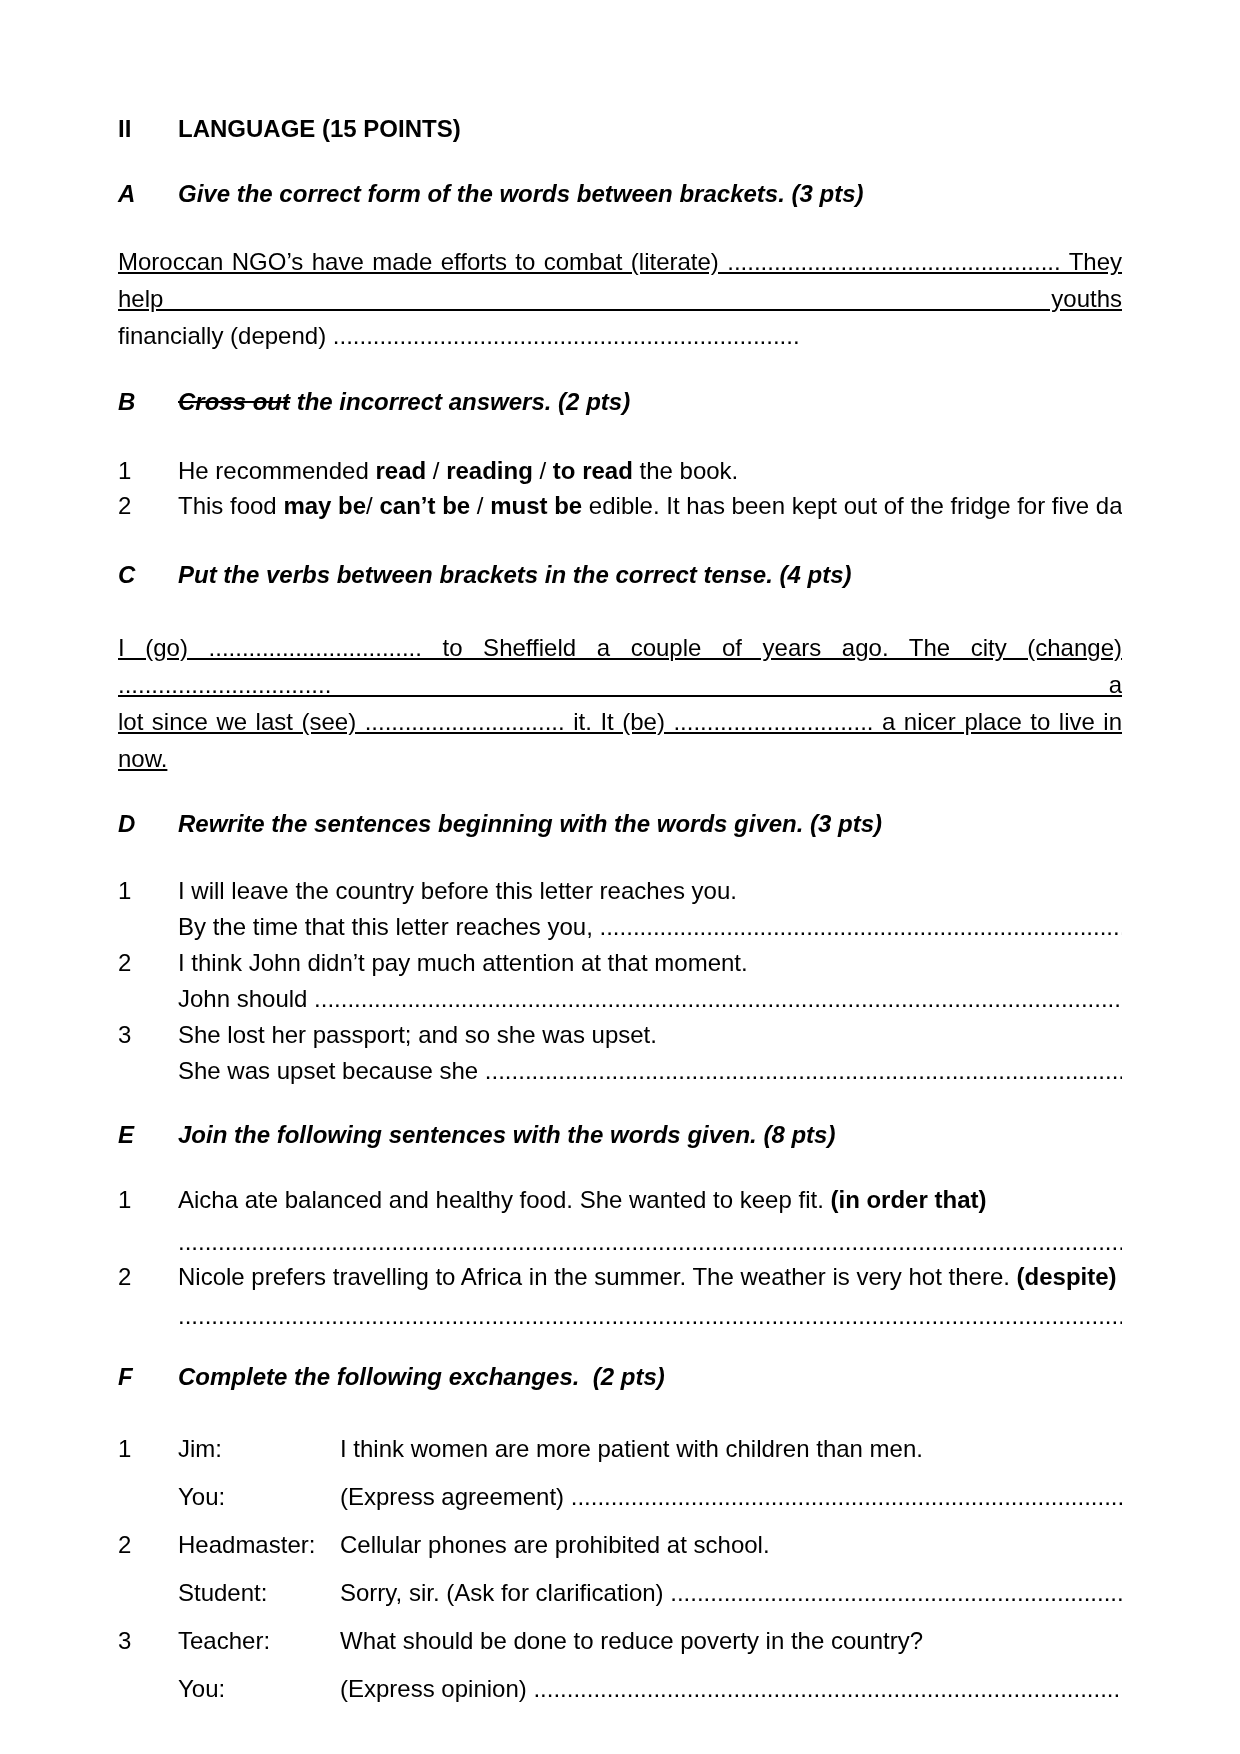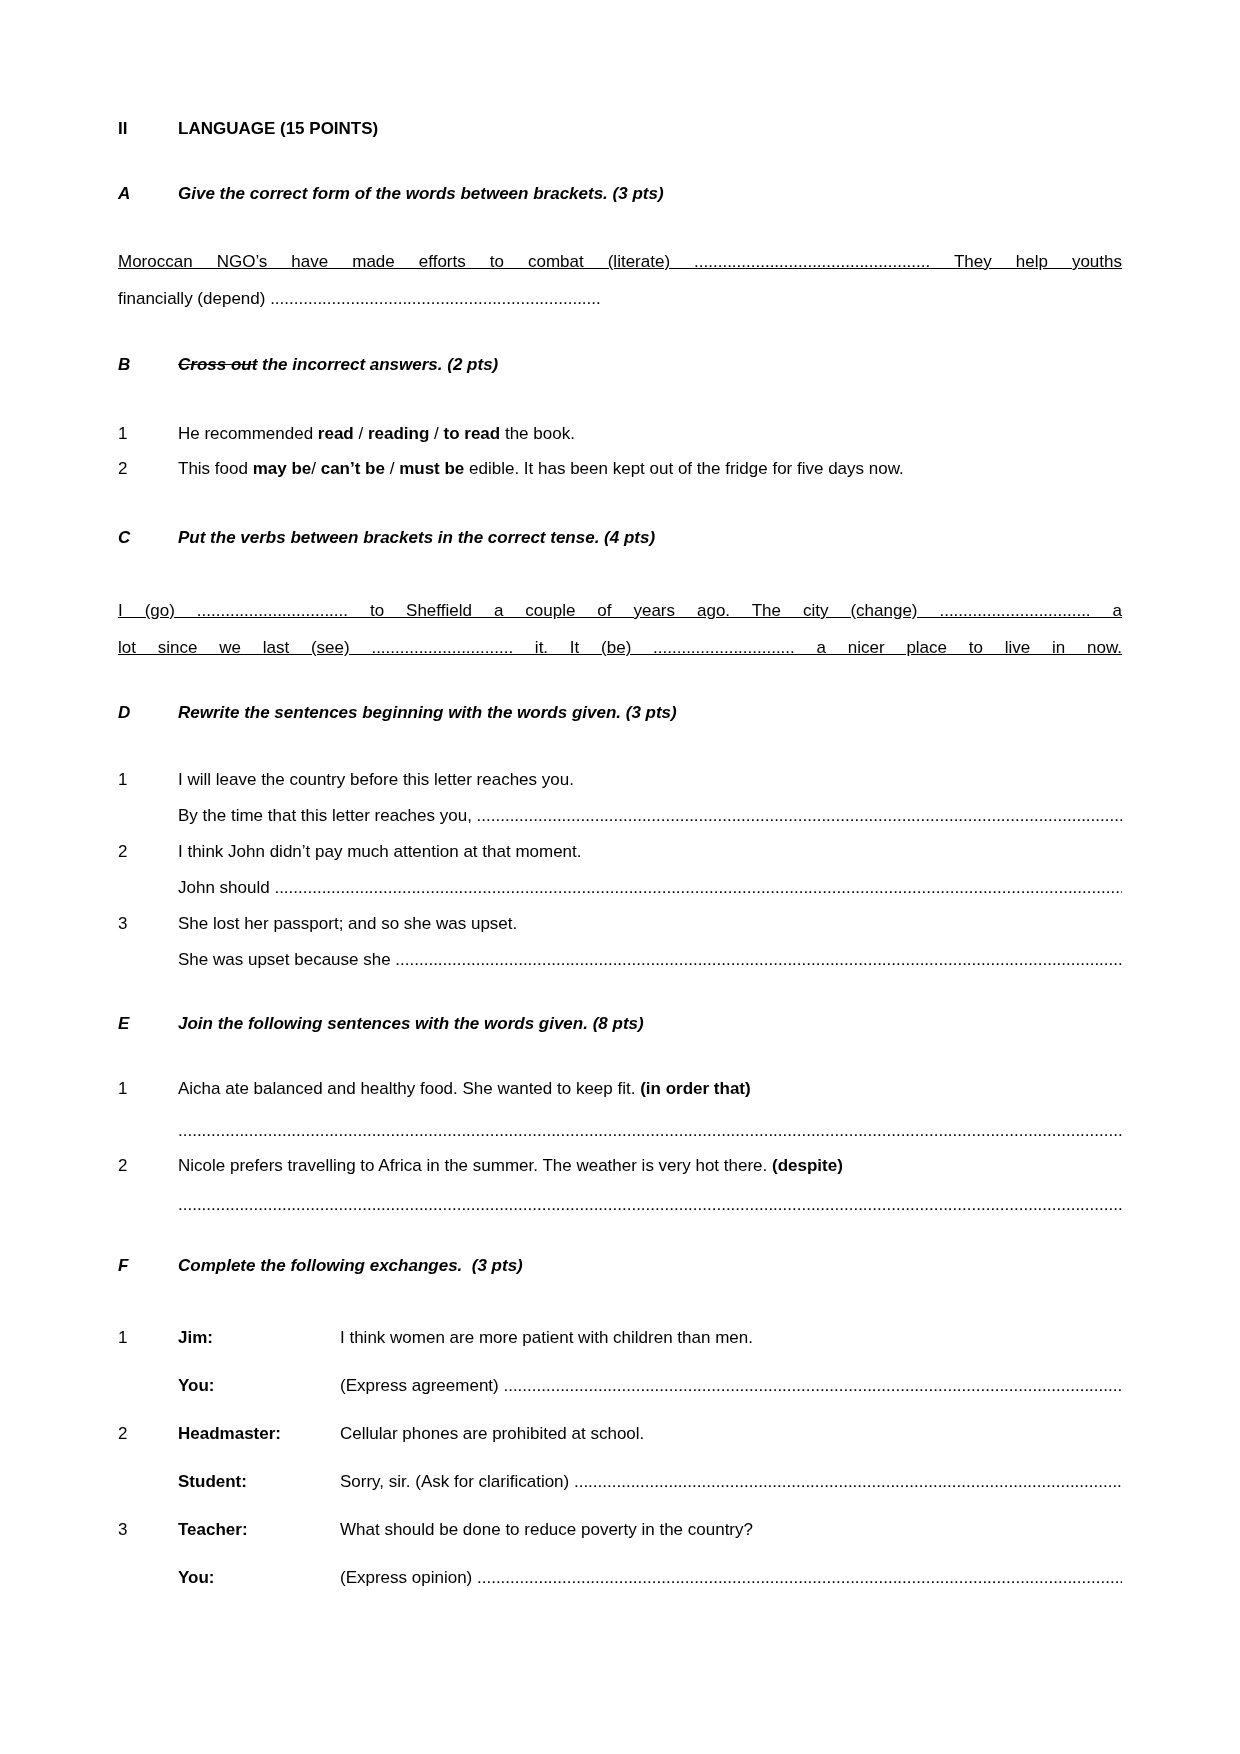--- a/index.html
+++ b/index.html
@@ -4,33 +4,33 @@
 <style>
   * { box-sizing: border-box; }
   html, body { margin: 0; padding: 0; background: #ffffff; }
   .page {
     position: relative;
     width: 1240px;
     height: 1754px;
     background: #ffffff;
     color: #000000;
     font-family: "Liberation Sans", "DejaVu Sans", sans-serif;
-    font-size: 17px;
+    font-size: 24px;
     overflow: hidden;
   }
   .inner {
     position: absolute;
     left: 118px;
     top: 0;
     width: 1004px;
     padding-top: 110px;
   }
   .row { display: flex; align-items: flex-start; }
   .col-l { flex: 0 0 60px; }
-  .col-speaker { flex: 0 0 162px; font-weight: 700; }
+  .col-speaker { flex: 0 0 162px; font-weight: 400; }
   .grow { flex: 1 1 auto; min-width: 0; }
   .line, .row { line-height: 37px; }
   .lh35 { line-height: 35px; }
   .lh36 { line-height: 36px; }
   .lh32 { line-height: 32px; }
   .bold { font-weight: 700; }
   .hl { font-weight: 700; font-style: italic; }
   .strike { text-decoration: line-through; }
   .just { text-align: justify; text-align-last: justify; overflow: hidden; text-decoration: underline; }
   .nowrap { white-space: nowrap; overflow: hidden; }
@@ -136,21 +136,21 @@
         <div class="row">
           <span class="col-l">2</span>
           <span class="grow nowrap"><span>Nicole prefers travelling to Africa in the summer. The weather is very hot there. </span><span class="bold">(despite)</span></span>
         </div>
         <div class="line lh32 mt5 indent nowrap">......................................................................................................................................................................................................................</div>
       </div>
     </div>
 
     <div class="row mt26">
       <span class="col-l hl">F</span>
-      <span class="hl pre">Complete the following exchanges.  (3 pts)</span>
+      <span class="hl pre">Complete the following exchanges.  (2 pts)</span>
     </div>
     <div class="mt35">
 
       <div>
         <div class="row mb11">
           <span class="col-l">1</span>
           <span class="col-speaker">Jim:</span>
           <span class="grow nowrap">I think women are more patient with children than men.</span>
         </div>
         <div class="row mb11">

